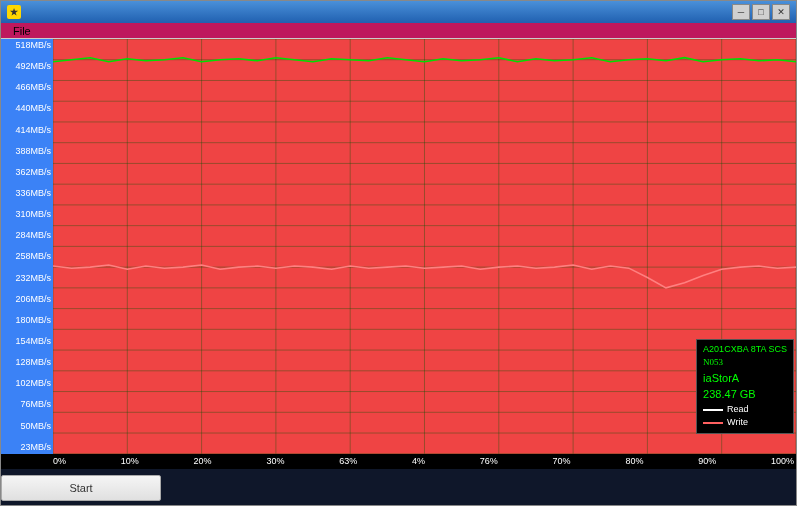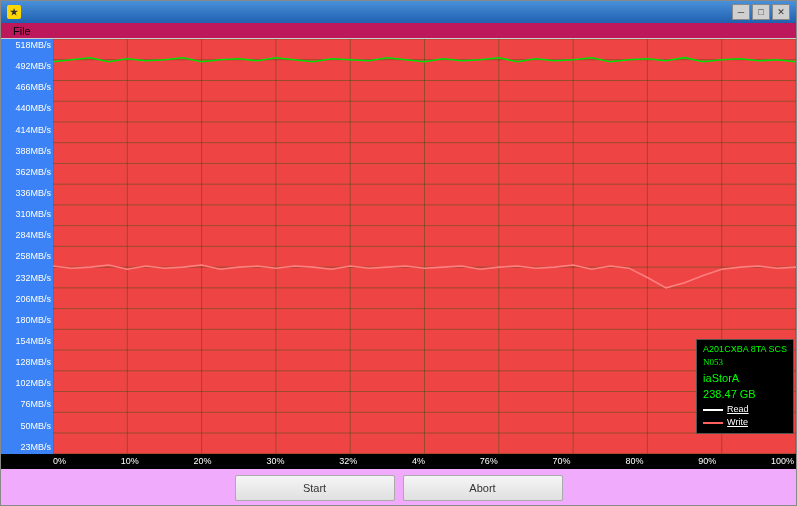--- a/index.html
+++ b/index.html
@@ -91,24 +91,23 @@
       text-align: right;
       line-height: 1;
     }
     .chart-plot-area {
       flex: 1;
       position: relative;
       background: #ef4444;
     }
     .button-row {
       display: flex;
-      justify-content: center;
       gap: 8px;
       padding: 6px 0 4px 0;
-      background: #f0abfc;
+      background: #0f172a;
     }
     .btn {
       width: 160px;
       height: 26px;
       background: linear-gradient(to bottom, #f5f5f5, #e0e0e0);
       border: 1px solid #aaa;
       border-radius: 2px;
       font-size: 11px;
       cursor: pointer;
       color: #333;
@@ -123,21 +122,20 @@
       color: #00ff00;
       font-size: 9px;
       line-height: 1.5;
     }
     .legend-item {
       display: flex;
       align-items: center;
       gap: 4px;
       color: #fff;
       font-size: 9px;
-      text-decoration: underline;
     }
     .legend-line-read {
       width: 20px;
       height: 2px;
       background: #fff;
     }
     .legend-line-write {
       width: 20px;
       height: 2px;
       background: #ff6060;
@@ -253,28 +251,27 @@
       </div>
     </div>
 
     <div style="display:flex; background:#000;">
       <div style="width:52px; flex-shrink:0;"></div>
       <div style="flex:1; display:flex; justify-content:space-between; color:#fff; font-size:9px; padding:2px 2px 4px 0;">
         <span>0%</span>
         <span>10%</span>
         <span>20%</span>
         <span>30%</span>
-        <span>32%</span>
+        <span>63%</span>
         <span>4%</span>
         <span>76%</span>
         <span>70%</span>
         <span>80%</span>
         <span>90%</span>
         <span>100%</span>
       </div>
     </div>
   </div>
 
   <div class="button-row">
     <button class="btn">Start</button>
-    <button class="btn">Abort</button>
   </div>
 </div>
 
 </body></html>

